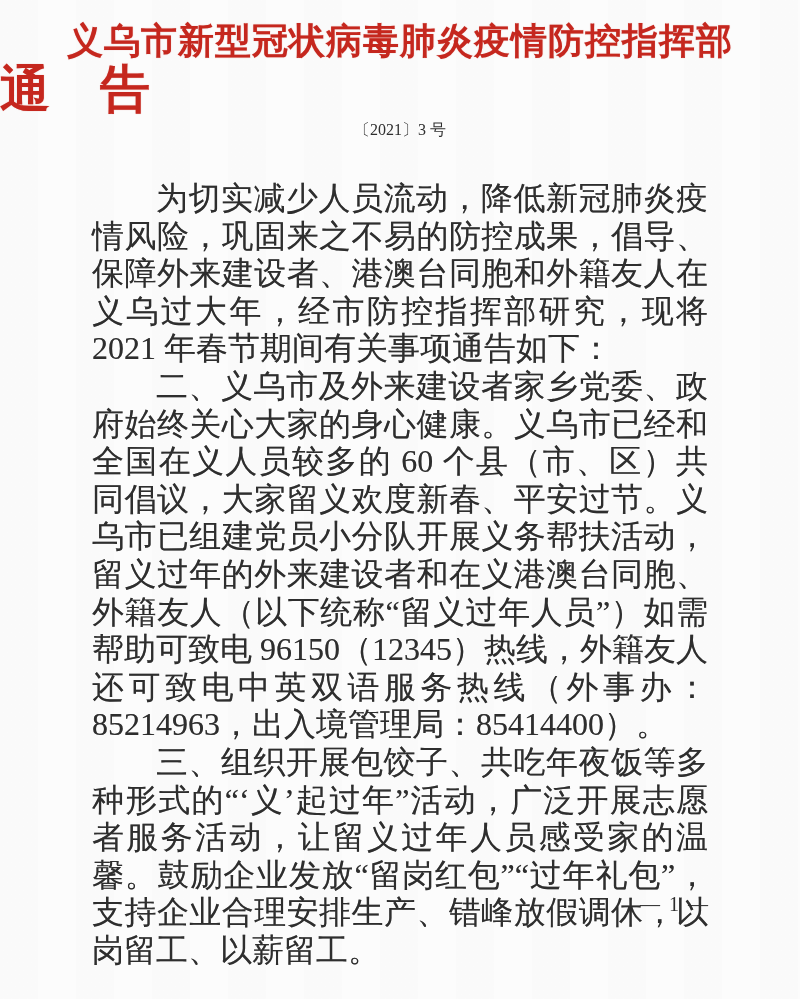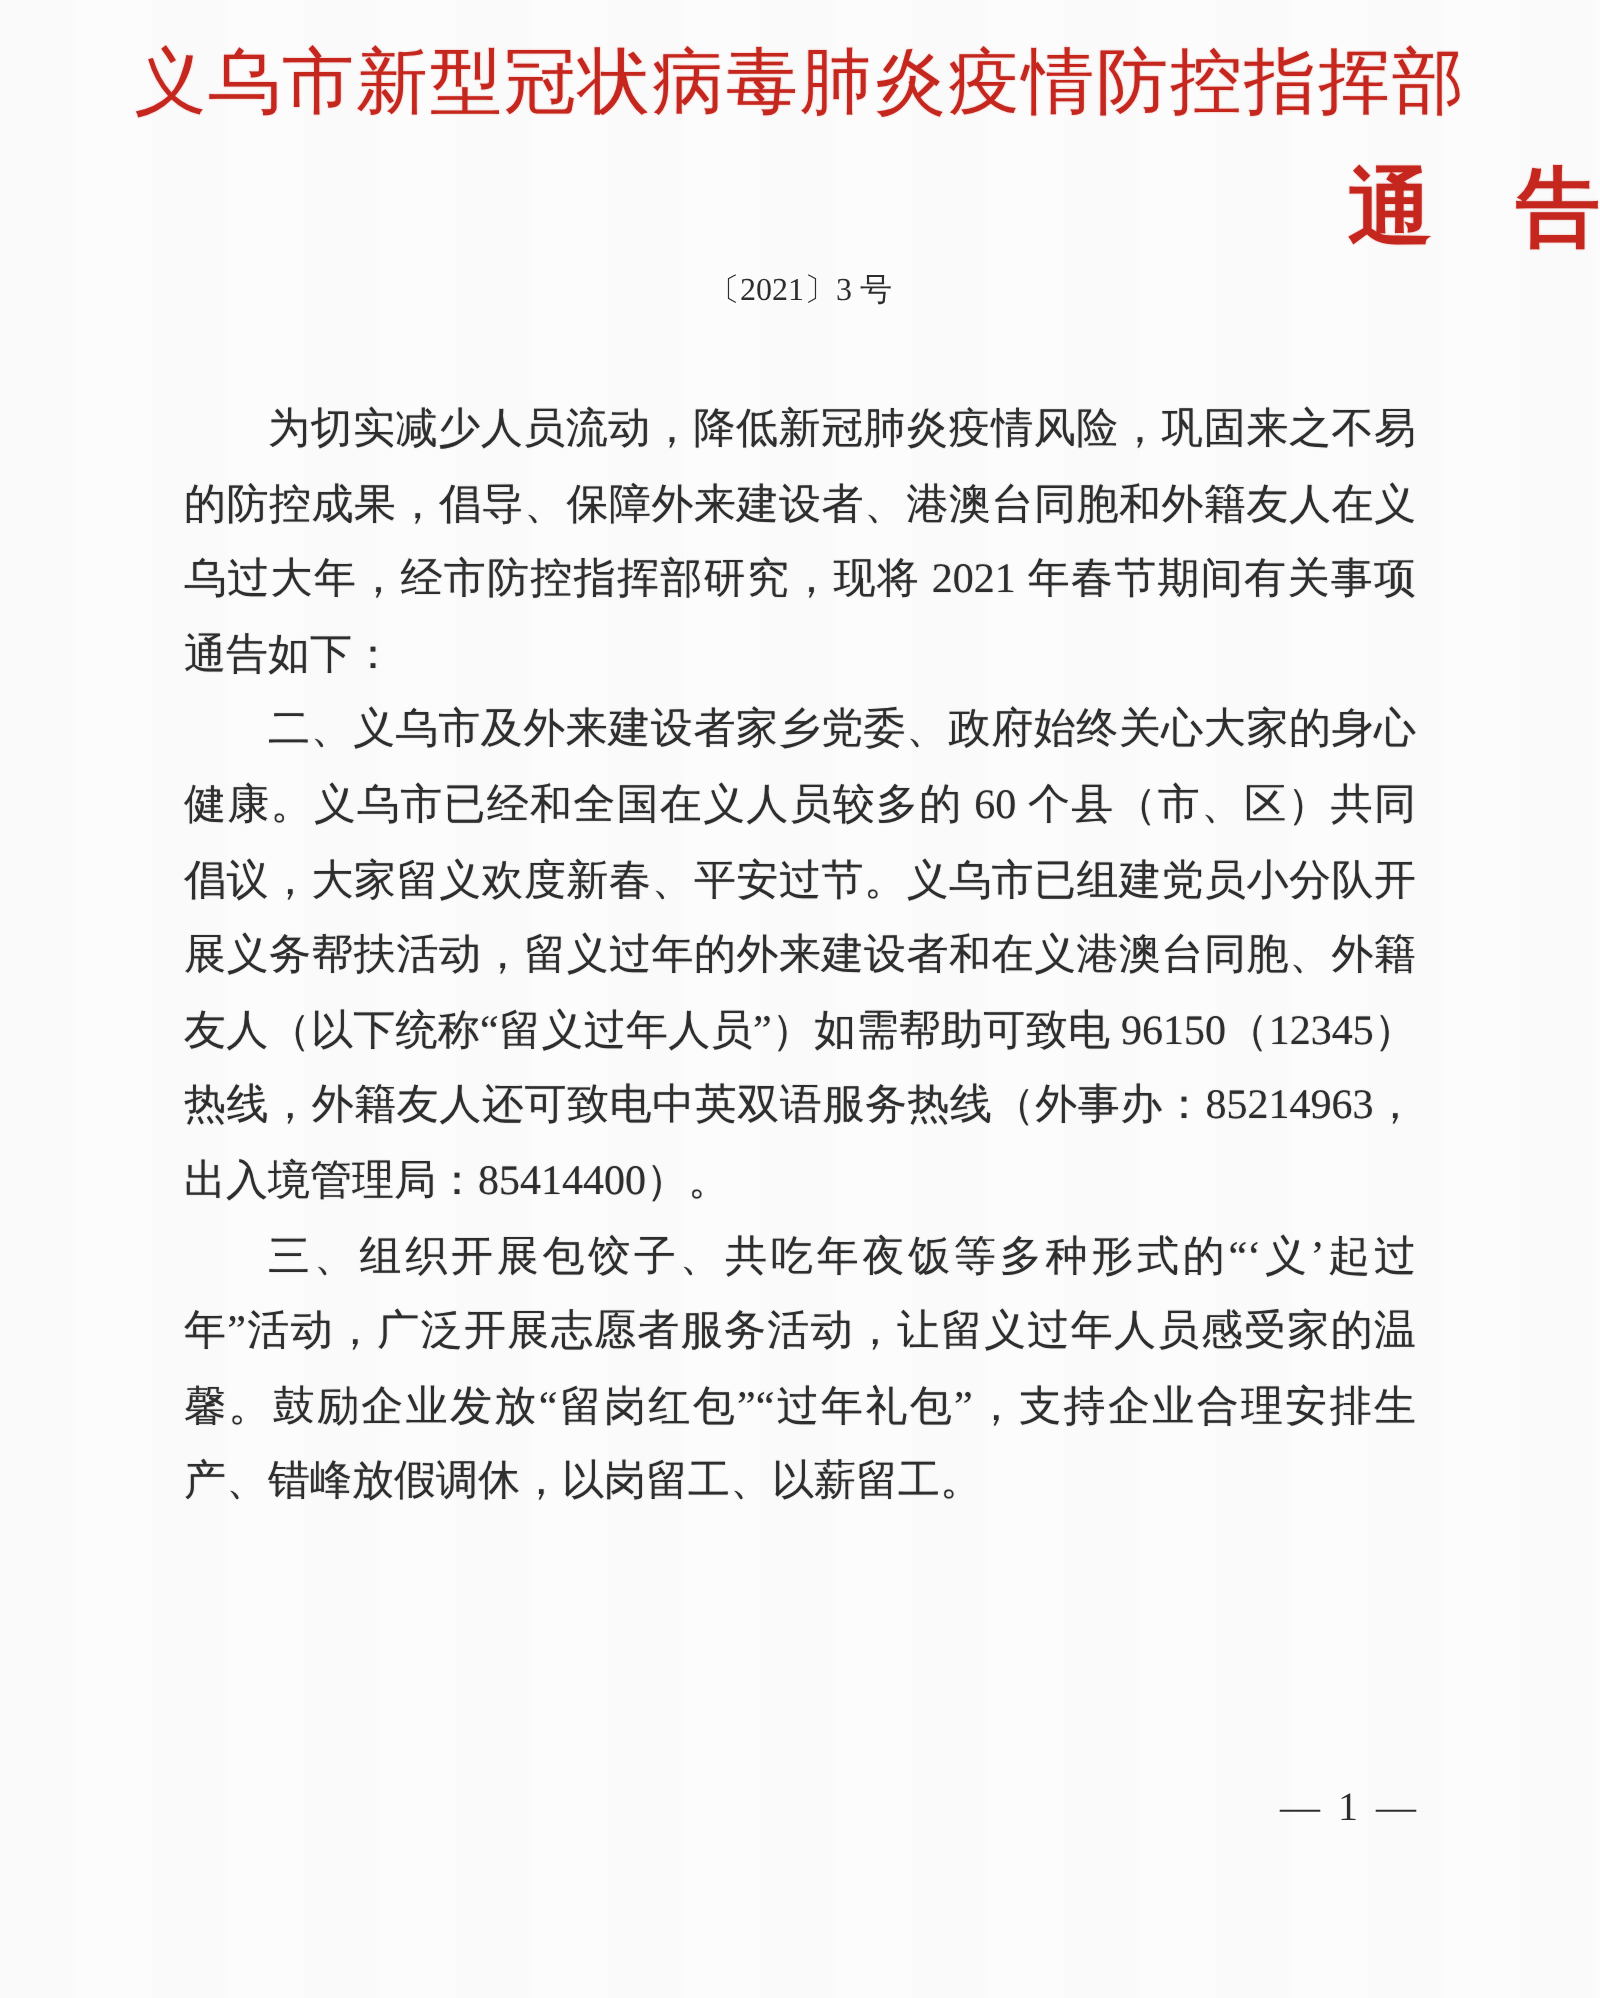--- a/index.html
+++ b/index.html
@@ -23,45 +23,45 @@
     background:
       repeating-linear-gradient(90deg,
         rgba(0,0,0,0.006) 0px, rgba(0,0,0,0.006) 38px,
         rgba(255,255,255,0.0) 38px, rgba(255,255,255,0.0) 76px);
   }
   .title {
     margin: 0;
     text-align: center;
     color: var(--title-red, #c5271e);
     font-size: 36px;
-    font-weight: normal;
+    font-weight: bold;
     line-height: 42px;
     letter-spacing: 1px;
     text-shadow: 0 0 1px rgba(197,39,30,0.45);
   }
   .subtitle {
-    margin: 18px 0 0 0;
-    text-align: right;
+    margin: 2px 0 0 0;
+    text-align: left;
     color: var(--title-red, #c5271e);
-    font-size: 42px;
+    font-size: 50px;
     font-weight: bold;
     line-height: 50px;
     text-shadow: 0 0 1px rgba(197,39,30,0.45);
   }
   .doc-number {
     margin-top: 4px;
     text-align: center;
     font-size: 16px;
     line-height: 24px;
     color: var(--body-text, #2e2e2e);
   }
   .content {
     width: 616px;
     margin: 38px auto 0 auto;
-    font-size: 21px;
+    font-size: 32px;
     line-height: 37.6px;
     color: var(--body-text, #2e2e2e);
     text-align: justify;
     text-shadow: 0 0 0.6px rgba(46,46,46,0.5);
   }
   .content p {
     margin: 0;
     padding: 0;
     text-indent: 2em;
   }

